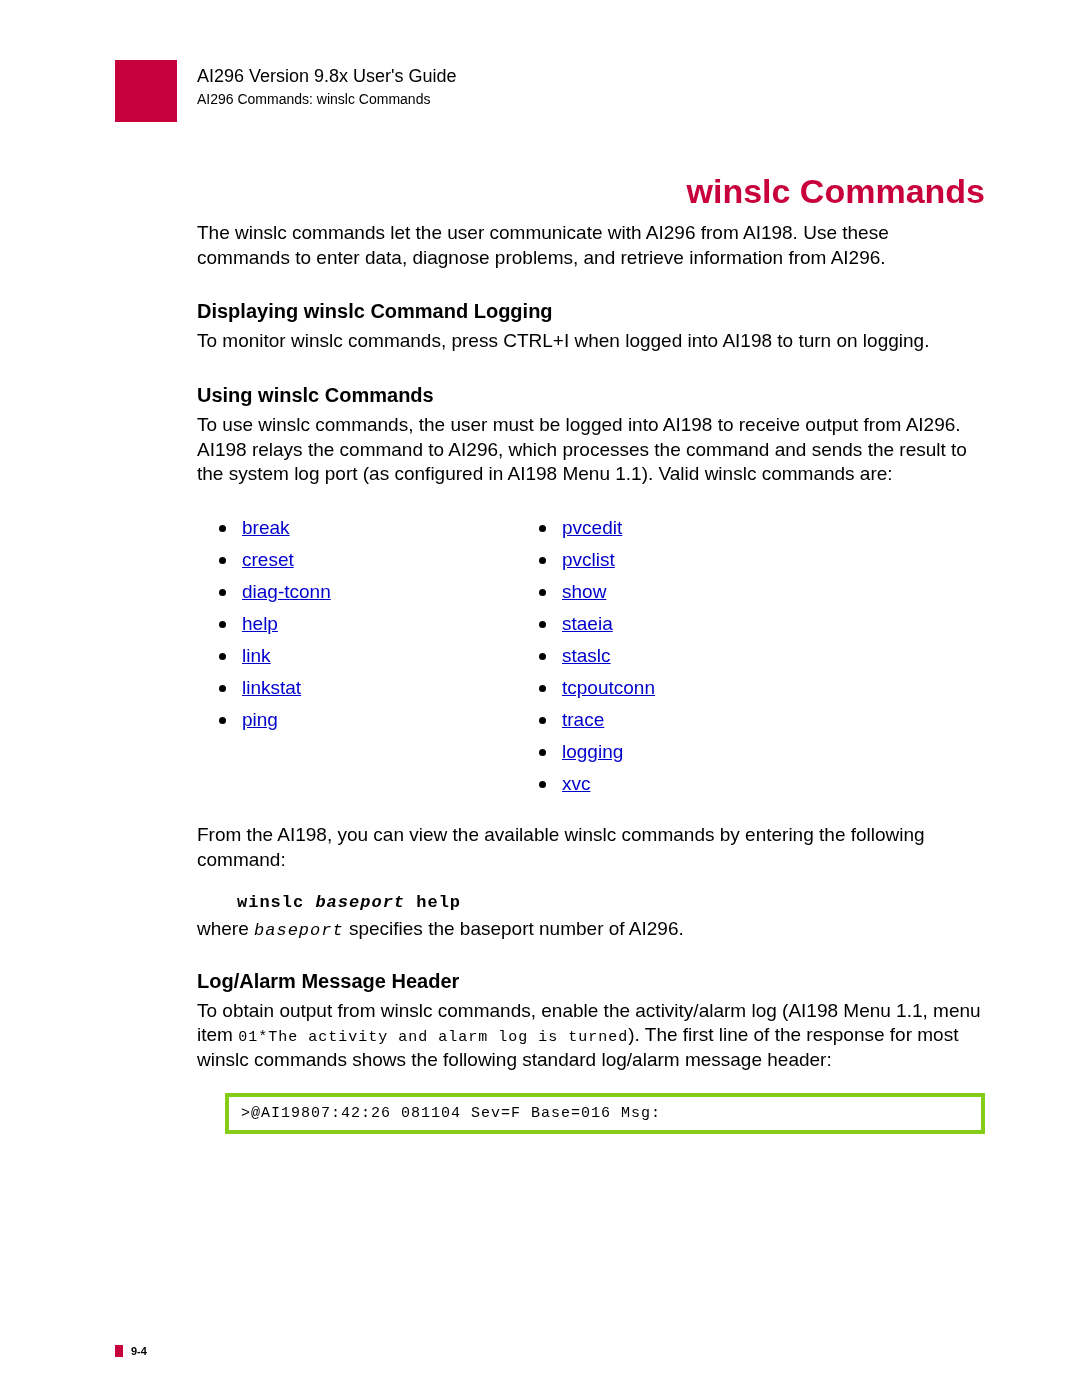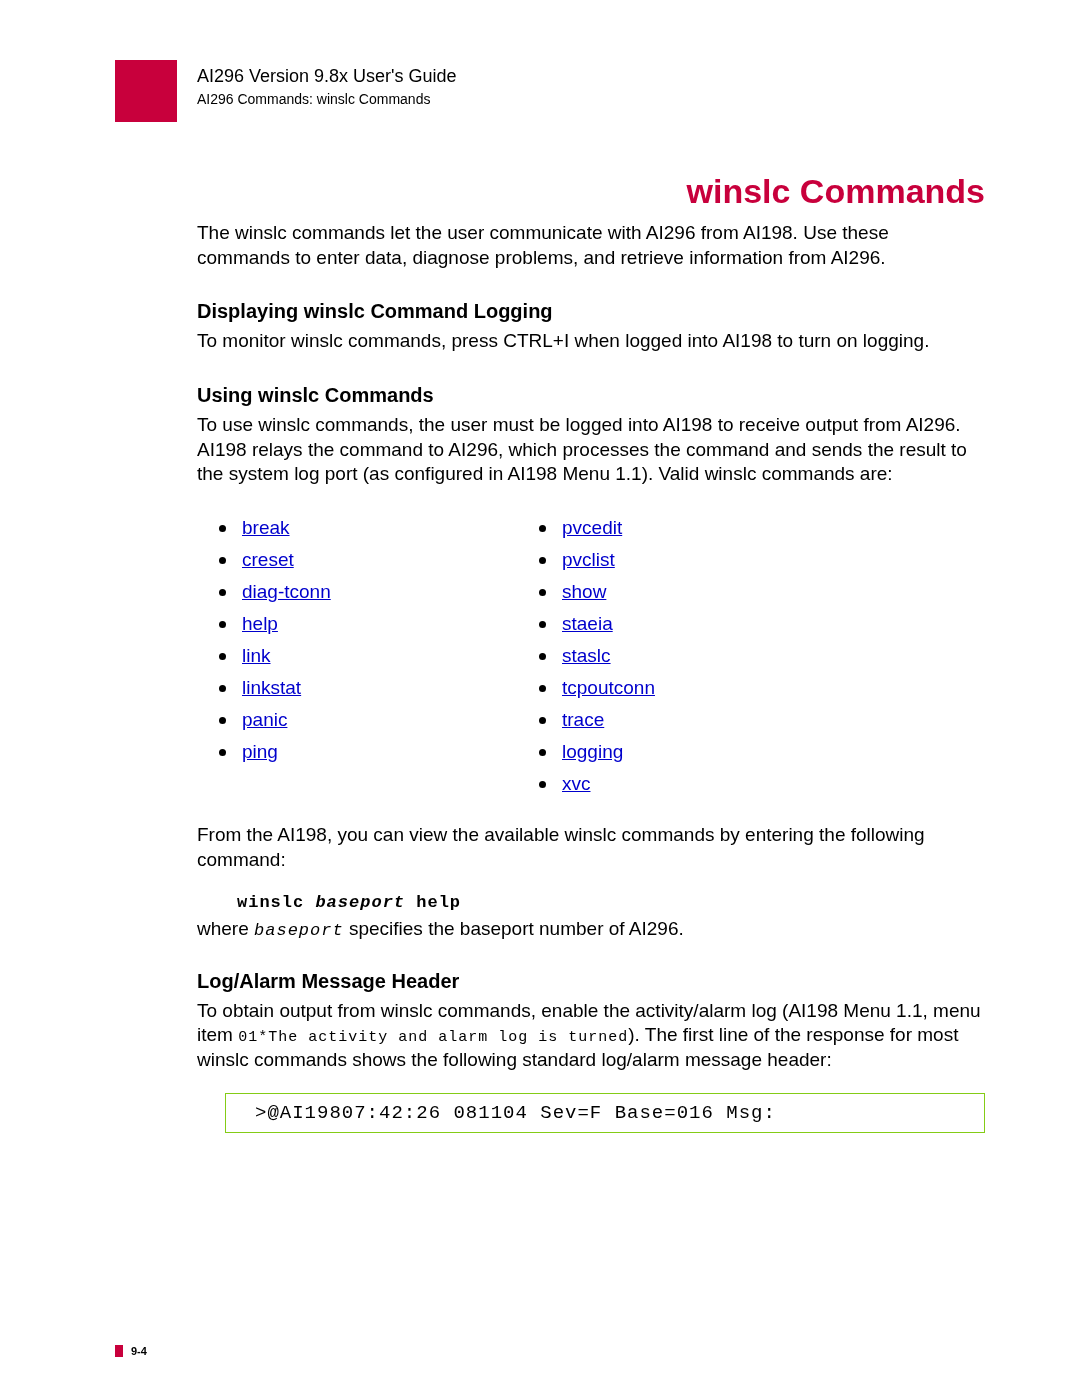--- a/index.html
+++ b/index.html
@@ -99,25 +99,25 @@
   }
   .code-line {
     margin: 6px 0 6px 40px;
     font-weight: bold;
   }
   .where-line {
     font-size: 19px;
     margin: 4px 0 20px 0;
   }
   .log-box {
-    border: 1px solid #84cc16;
-    padding: 8px 29px;
+    border: 4px solid #84cc16;
+    padding: 8px 12px;
     margin: 14px 0 0 28px;
     font-family: "Courier New", monospace;
-    font-size: 19px;
+    font-size: 15px;
     letter-spacing: 1px;
   }
   .footer {
     position: absolute;
     bottom: 40px;
     left: 115px;
     display: flex;
     align-items: center;
     text-align: center;
   }
@@ -182,24 +182,20 @@
           <div class="cmd-row">
             <div class="bullet"></div>
             <a class="cmd-link" href="#">link</a>
           </div>
           <div class="cmd-row">
             <div class="bullet"></div>
             <a class="cmd-link" href="#">linkstat</a>
           </div>
           <div class="cmd-row">
             <div class="bullet"></div>
-            <a class="cmd-link" href="#">panic</a>
-          </div>
-          <div class="cmd-row">
-            <div class="bullet"></div>
             <a class="cmd-link" href="#">ping</a>
           </div>
         </div>
       <div class="cmd-col" id="col-right">
           <div class="cmd-row">
             <div class="bullet"></div>
             <a class="cmd-link" href="#">pvcedit</a>
           </div>
           <div class="cmd-row">
             <div class="bullet"></div>

